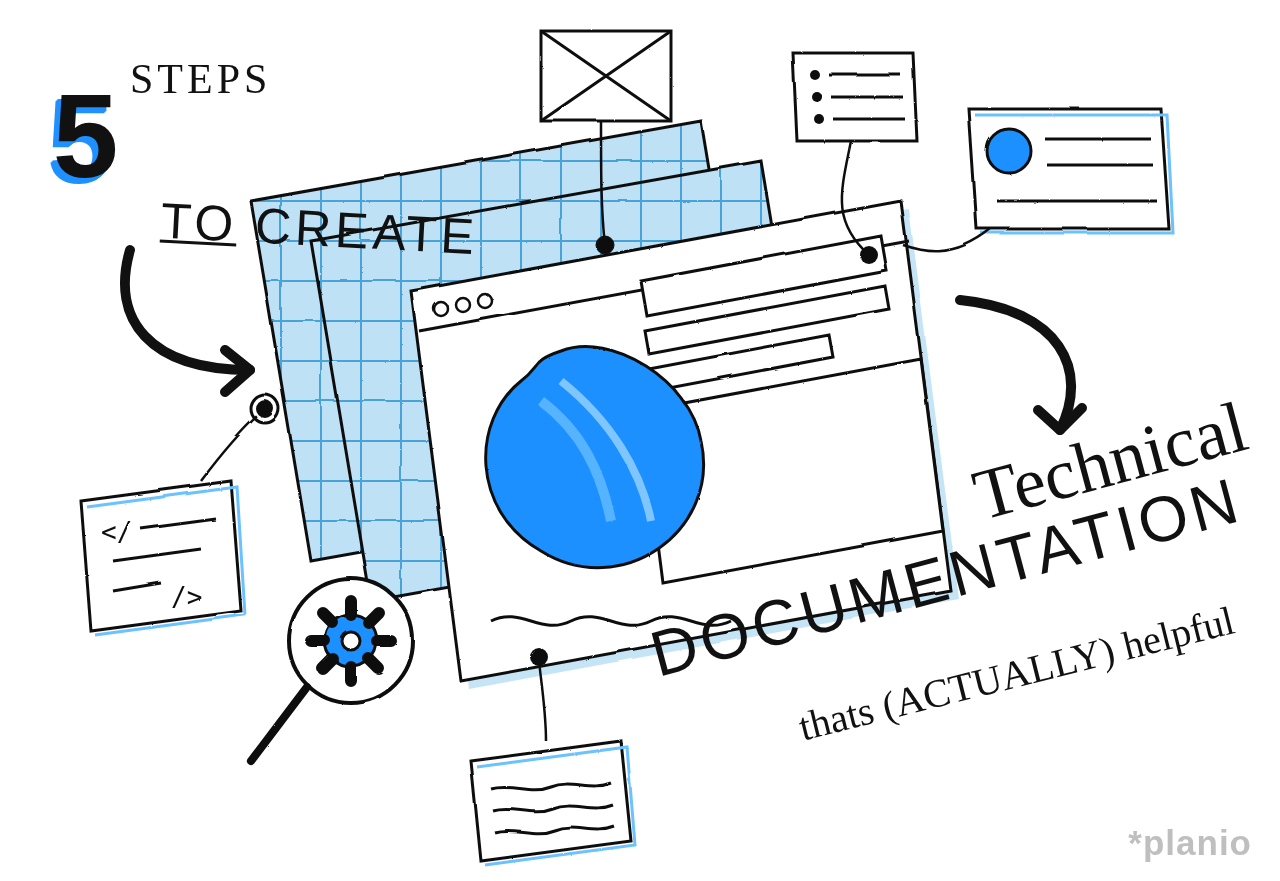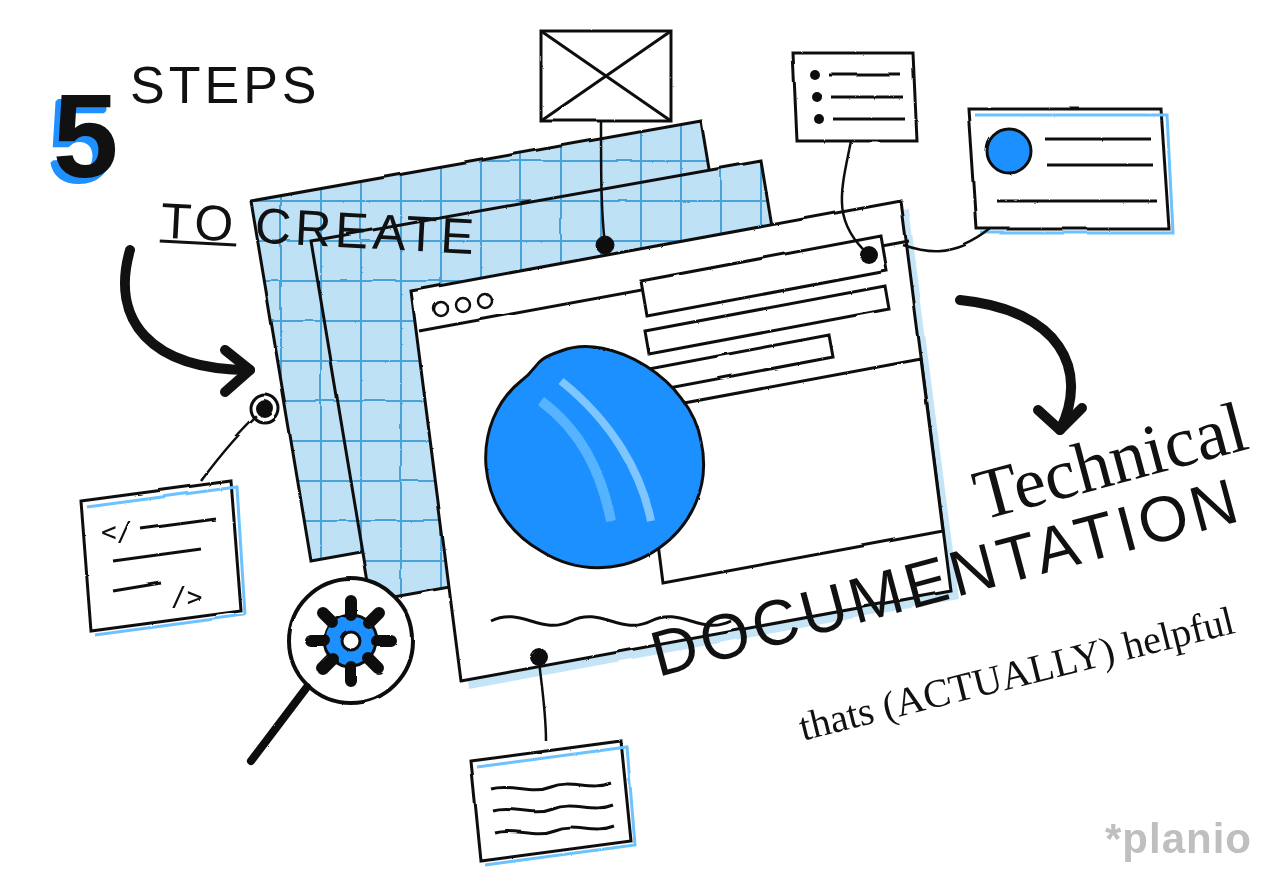--- a/index.html
+++ b/index.html
@@ -28,22 +28,23 @@
     font-weight: 900;
     color: #111;
     text-shadow:
       -6px 6px 0 #1e90ff,
       -5px 5px 0 #1e90ff,
       -4px 4px 0 #1e90ff;
     letter-spacing: 2px;
   }
   .steps {
     left: 130px; top: 55px;
-    font-size: 52px;
+    font-size: 42px;
     letter-spacing: 4px;
+    font-family: Liberation Serif, serif;
   }
   .tocreate {
     left: 90px; top: 140px;
     font-size: 50px;
     letter-spacing: 4px;
     transform: rotate(3deg);
   }
   .underline {
     text-decoration: underline;
     text-decoration-thickness: 3px;
@@ -64,21 +65,21 @@
   .thats {
     right: 40px; top: 650px;
     font-size: 40px;
     font-family: "Brush Script MT", "Segoe Script", cursive;
     transform: rotate(-14deg);
   }
   .logo {
     position: absolute;
     right: 28px;
     bottom: 18px;
-    font-size: 42px;
+    font-size: 35px;
     font-weight: 700;
     color: #bfbfbf;
     letter-spacing: 1px;
   }
   .logo .ast { font-weight: 900; }
   svg.scene {
     position: absolute;
     left: 0; top: 0;
     width: 1280px; height: 881px;
   }

